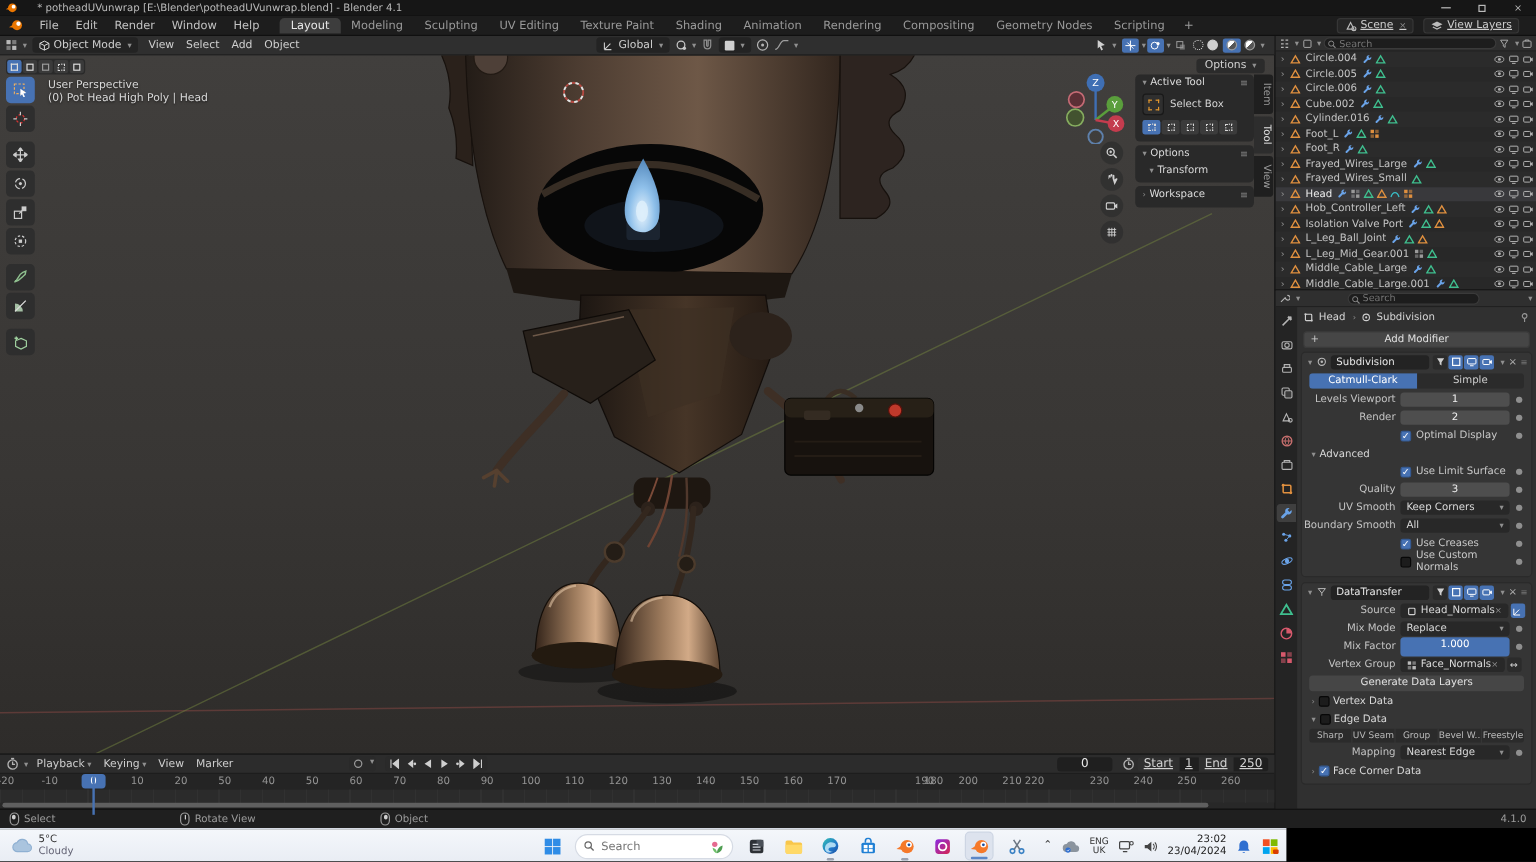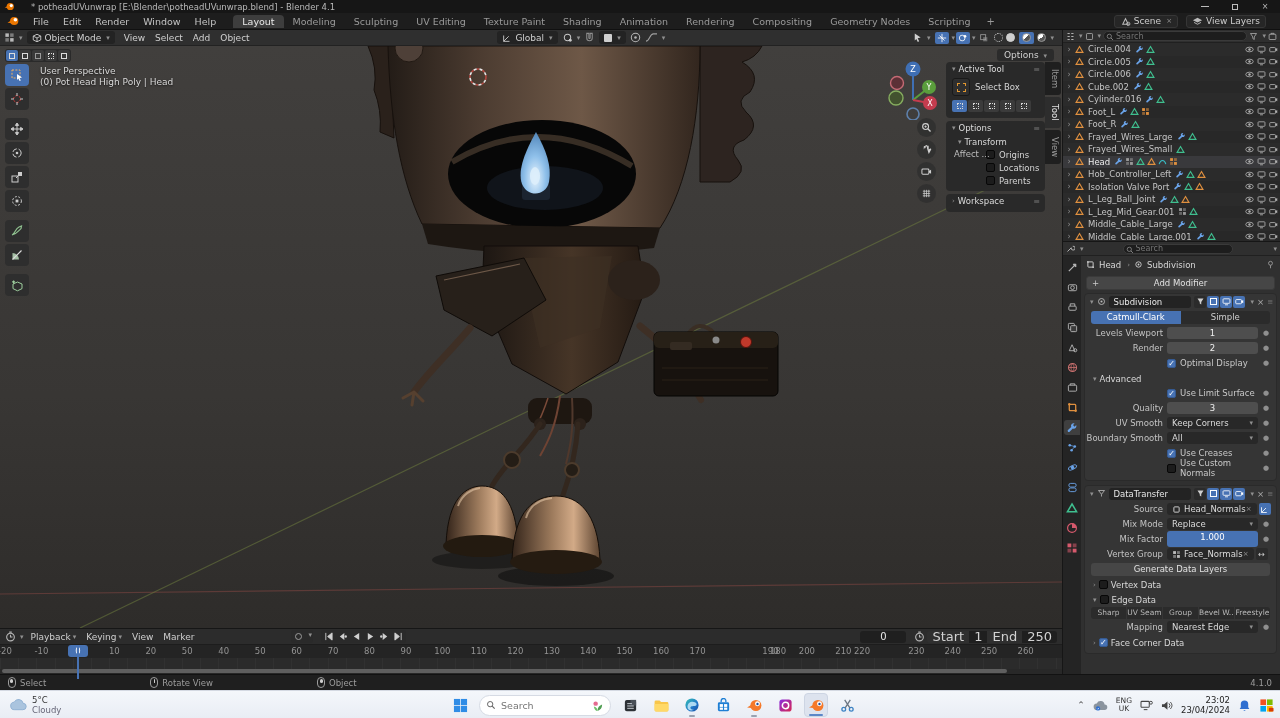--- a/index.html
+++ b/index.html
@@ -18,21 +18,21 @@
   .t-max{width:6px;height:6px;border:1px solid #bbb;display:inline-block;}
 
   
   #menubar{position:absolute;left:0;top:13px;width:1280px;height:17px;background:#1d1d1d;display:flex;align-items:center;padding:0 6px;border-bottom:1px solid #101010;}
   #mm{display:flex;margin-left:6px;}
   .mi{padding:0 7px;color:#c3c3c3;font-size:9.5px;}
   #ws{display:flex;margin-left:10px;align-items:center;height:17px;}
   .ws{padding:1px 9px;color:#9a9a9a;font-size:9.5px;border-radius:4px 4px 0 0;white-space:nowrap;}
   .ws.on{background:#3d3d3d;color:#e8e8e8;}
   .ws-plus{color:#9a9a9a;padding:0 7px;}
-  .mchip{display:flex;align-items:center;gap:3px;background:#262626;border:1px solid #363636;border-radius:3px;padding:1px 5px;height:13px;margin-right:8px;font-size:9px;color:#cdcdcd;white-space:nowrap;}
+  .mchip{display:flex;align-items:center;gap:3px;background:#262626;border:1px solid #363636;border-radius:3px;padding:1px 5px;height:13px;margin-right:8px;font-size:9px;color:#cdcdcd;white-space:nowrap;text-decoration:underline;}
   .ic12{width:11px;height:11px;flex:none;}
 
   
   #viewport{position:absolute;left:0;top:30px;width:1062px;height:598px;background:#3a3836;}
   .vp-header{position:absolute;left:0;top:0;width:100%;height:16px;background:#2f2f2f;border-bottom:1px solid #222;display:flex;align-items:center;padding:0 4px;z-index:5;}
   .hbit{display:flex;align-items:center;gap:2px;margin-right:4px;color:#cfcfcf;font-size:9px;white-space:nowrap;}
   .hchip{display:flex;align-items:center;gap:3px;background:#232323;border-radius:3px;padding:1px 5px;height:13px;}
   .hmenu{padding:0 5px;color:#cfcfcf;font-size:9px;}
   .togg{width:14px;height:12px;border-radius:2px;display:flex;align-items:center;justify-content:center;margin-left:1px;}
   .togg.on{background:#4772b3;}
@@ -123,36 +123,36 @@
   .edgebtns div{flex:1;background:#2b2b2b;color:#b9b9b9;font-size:7.5px;text-align:center;line-height:12px;white-space:nowrap;overflow:hidden;}
 
   
   #timeline{position:absolute;left:0;top:628px;width:1062px;height:46px;background:#282828;border-top:1px solid #161616;}
   .tl-header{height:16px;background:#2c2c2c;border-bottom:1px solid #1d1d1d;display:flex;align-items:center;padding:0 5px;gap:2px;}
   .tlmenu{padding:0 5px;color:#cfcfcf;font-size:9px;display:flex;align-items:center;}
   .pbgroup{display:flex;gap:1px;background:#2a2a2a;border-radius:3px;padding:1px;margin-left:90px;}
   .pbtn{width:13px;height:11px;display:flex;align-items:center;justify-content:center;border-radius:2px;}
   .framechip{width:46px;height:12px;background:#1f1f1f;border-radius:3px;text-align:center;line-height:12px;color:#e8e8e8;margin-right:6px;}
   .sechip{display:flex;align-items:center;gap:0;background:#2f2f2f;border-radius:3px;height:12px;overflow:hidden;}
-  .sechip span{padding:0 5px;line-height:12px;font-size:13px;color:#d2d2d2;}
+  .sechip span{padding:0 5px;line-height:12px;font-size:10px;color:#d2d2d2;text-decoration:underline;}
   .ruler{position:relative;height:13px;background:#242424;}
   .tick{position:absolute;top:1px;transform:translateX(-50%);color:#939393;font-size:8.5px;}
   .playhead{position:absolute;top:0;width:20px;height:12px;background:#4772b3;border-radius:3px;color:#fff;text-align:center;line-height:12px;font-size:8.5px;transform:translateX(-50%);z-index:2;}
   .phline{position:absolute;top:12px;width:2px;height:33px;background:#4772b3;z-index:2;}
   .track{position:relative;height:11px;background:#2b2b2b;background-image:repeating-linear-gradient(90deg,#313131 0,#313131 1px,transparent 1px,transparent 18.2px);}
   .hscroll{position:absolute;left:2px;bottom:1px;width:1005px;height:4px;background:#5f5f5f;border-radius:2px;}
 
   
   #statusbar{position:absolute;left:0;top:674px;width:1280px;height:16px;background:#1f1f1f;border-top:1px solid #121212;display:flex;align-items:center;padding:0 8px;color:#9c9c9c;font-size:8.5px;gap:4px;}
   .mouseico{width:8px;height:11px;border:1px solid #9c9c9c;border-radius:4px;position:relative;flex:none;}
   .mouseico i{position:absolute;background:#cfcfcf;}
   .stext{margin-right:70px;}
 
   
-  #taskbar{position:absolute;left:0;top:690px;width:1280px;height:28px;background:linear-gradient(#f4f7fb,#e9edf4);border-top:1px solid #d4d9e2;display:flex;color:#333;}
+  #taskbar{position:absolute;left:0;top:690px;width:1072px;height:28px;background:linear-gradient(#f4f7fb,#e9edf4);border-top:1px solid #d4d9e2;display:flex;color:#333;}
   .weather{display:flex;align-items:center;gap:5px;padding-left:10px;width:120px;}
   .weather .wt{font-size:8.5px;color:#333;line-height:10px;}
   .tb-center{display:flex;align-items:center;gap:7px;position:absolute;left:448px;top:0;height:28px;}
   .tb-ico{width:24px;height:24px;display:flex;align-items:center;justify-content:center;border-radius:4px;position:relative;}
   .tb-ico.active{background:#dde3ee;border:1px solid #cdd5e3;}
   .runline{position:absolute;bottom:0px;left:50%;transform:translateX(-50%);width:6px;height:2.5px;border-radius:2px;background:#9aa2b1;}
   .runline.act{width:14px;background:#5b87c7;}
   .searchpill{width:132px;height:21px;background:#fff;border:1px solid #d6dbe4;border-radius:11px;display:flex;align-items:center;padding:0 6px;gap:5px;}
   .searchpill input{flex:1;font-size:9.5px;color:#555;min-width:0;}
   .tb-right{position:absolute;right:6px;top:0;height:28px;display:flex;align-items:center;gap:8px;}
@@ -636,37 +636,20 @@
     <div class="nsec">
       <div class="nhdr">
           <span class="caret" style="margin-right:3px">▾</span>
           <span>Options</span>
           <span class="dots">≡</span>
         </div>
       <div class="nsub">
           <span class="caret" style="margin-right:3px">▾</span>
           <span>Transform</span>
         </div>
-      <div style="position:relative">
-        <span class="naffect">Affect ...</span>
-        <div id="ncks">
-            <div class="nck">
-              <span class="cbox"></span>
-              <span>Origins</span>
-            </div>
-            <div class="nck">
-              <span class="cbox"></span>
-              <span>Locations</span>
-            </div>
-            <div class="nck">
-              <span class="cbox"></span>
-              <span>Parents</span>
-            </div>
-          </div>
-      </div>
     </div>
     <div class="nsec">
       <div class="nhdr">
           <span class="caret" style="margin-right:3px">›</span>
           <span>Workspace</span>
           <span class="dots">≡</span>
         </div>
     </div>
   </div>
   <div class="ntabs" id="ntabs">

